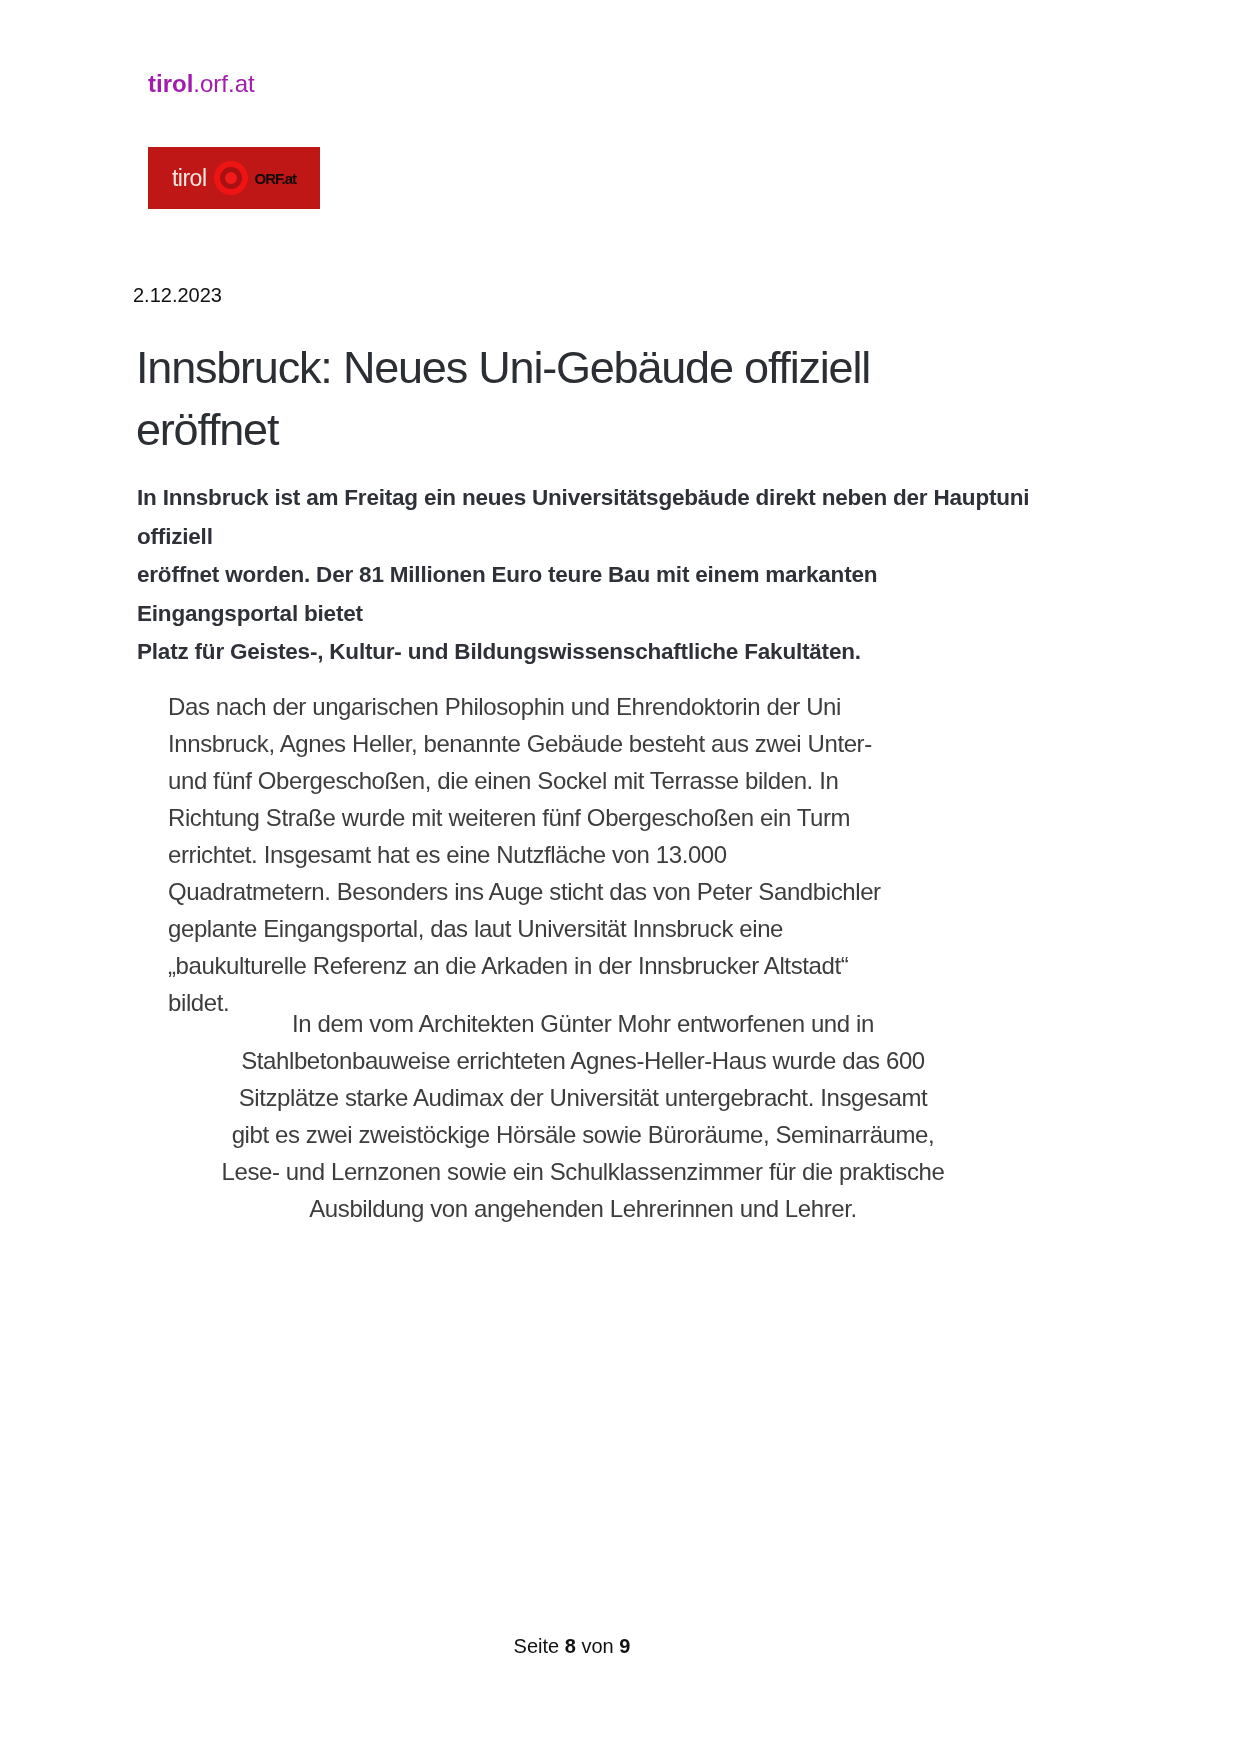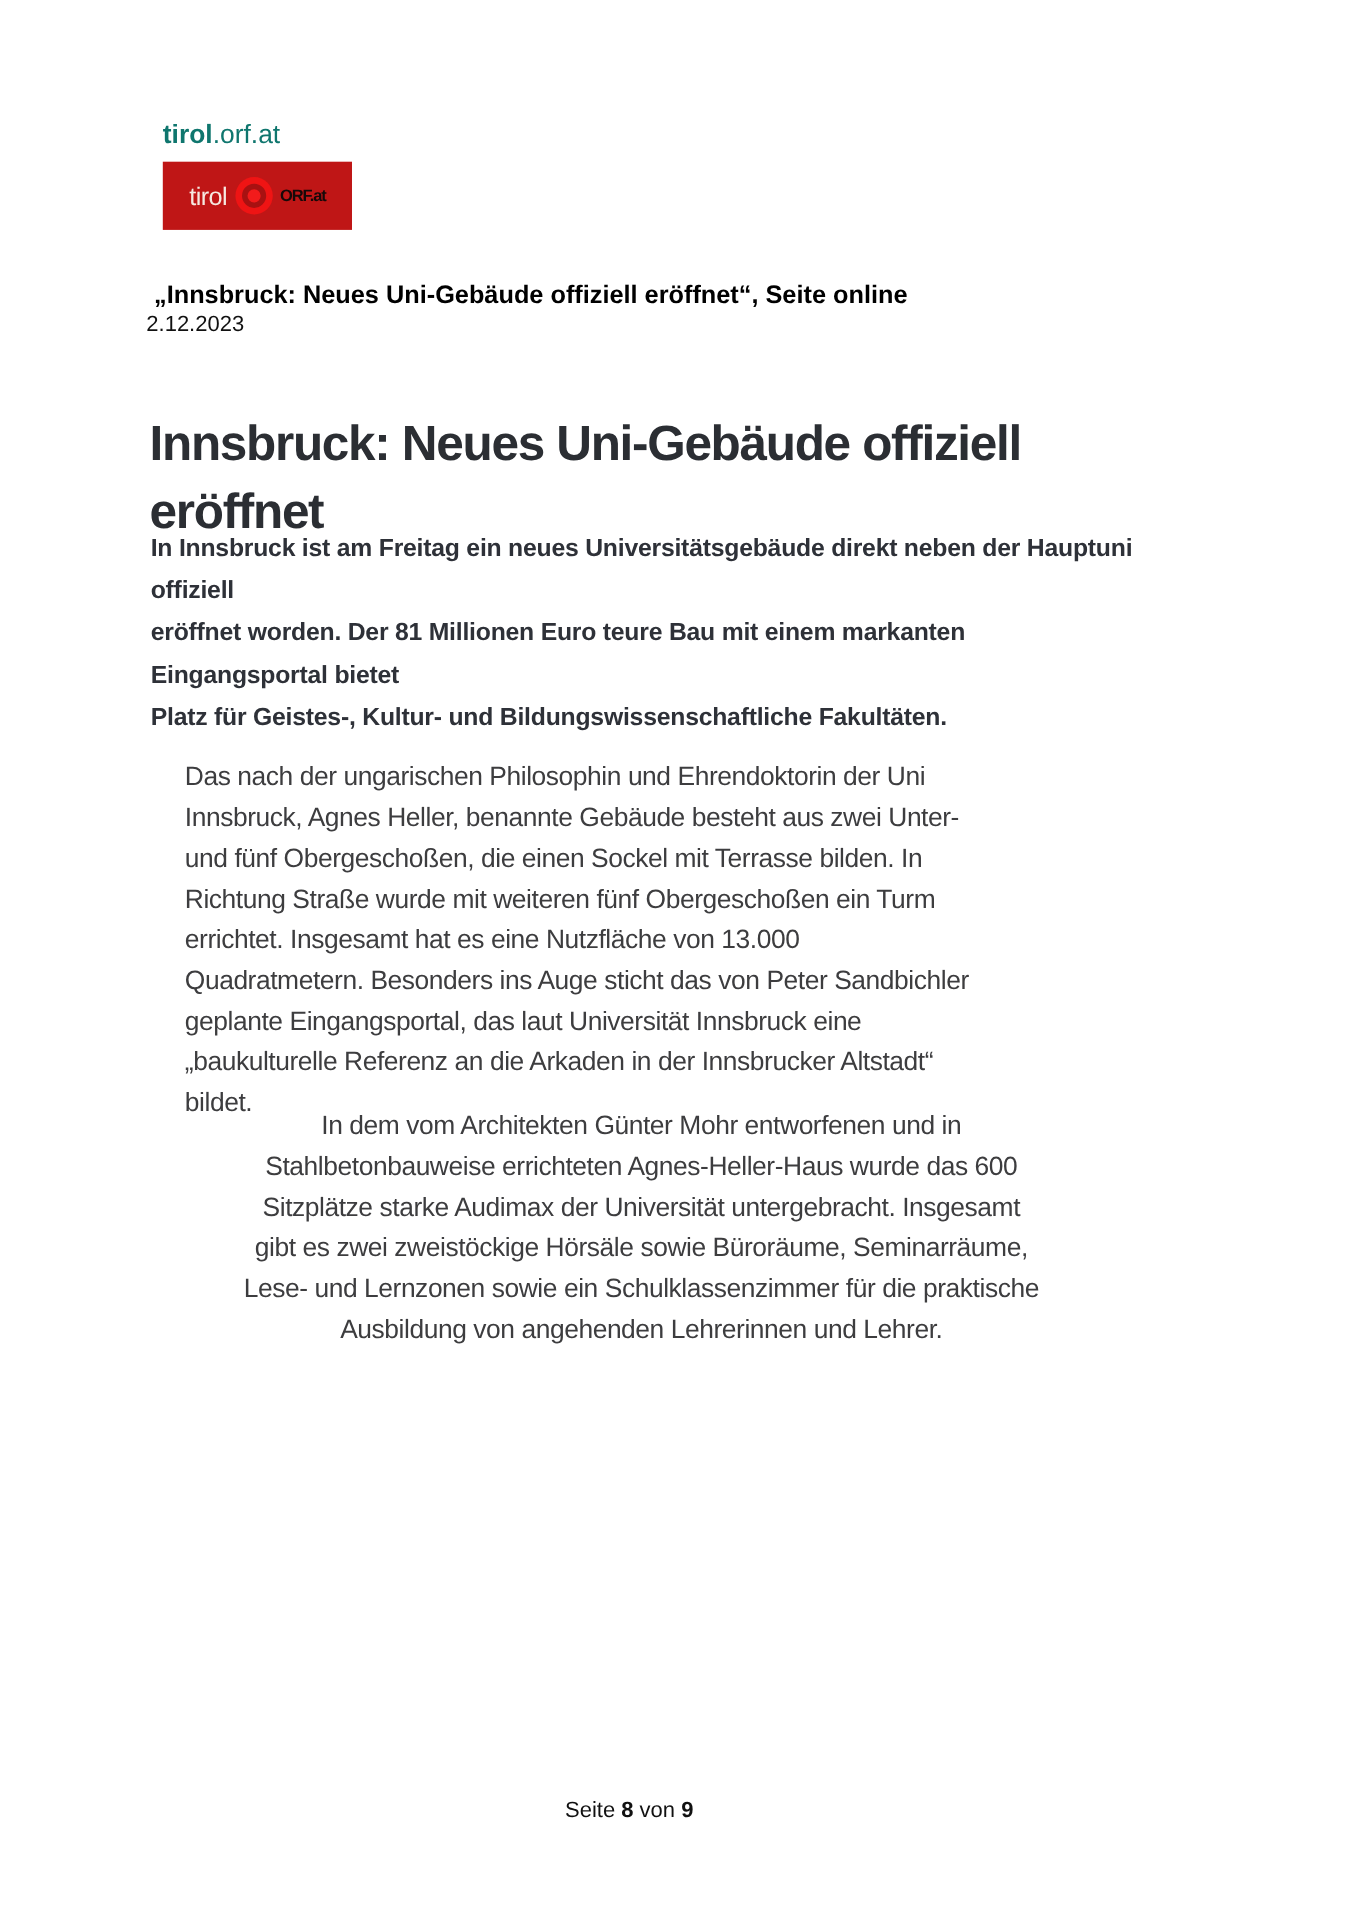--- a/index.html
+++ b/index.html
@@ -15,23 +15,22 @@
     font-family: "Liberation Sans", sans-serif;
     overflow: hidden;
   }
 
   
   .header-url {
     position: absolute;
     left: 148px;
     top: 70px;
     font-size: 24px;
-    color: #0f766e;
+    color: #a21caf;
     letter-spacing: 0;
-    margin-top: 39px;
   }
   .header-url .bold { font-weight: 700; }
 
   
   .logo-banner {
     position: absolute;
     left: 148px;
     top: 147px;
     width: 172px;
     height: 62px;
@@ -89,24 +88,24 @@
     font-size: 20px;
     font-weight: 400;
     color: #111111;
     text-align: right;
   }
 
   
   .article-headline {
     position: absolute;
     left: 136px;
-    top: 372px;
+    top: 337px;
     width: 960px;
     font-size: 45px;
-    font-weight: 700;
+    font-weight: 400;
     line-height: 62px;
     letter-spacing: -1.2px;
     color: #2b2e33;
     white-space: pre-line;
   }
   .article-lead {
     position: absolute;
     left: 137px;
     top: 479px;
     width: 900px;
@@ -153,21 +152,20 @@
   </div>
 
   <div class="logo-banner">
     <span class="logo-region">tirol</span>
     <span class="logo-eye">
       <span class="logo-eye-ring"></span>
     </span>
     <span class="logo-brand">ORF.at</span>
   </div>
 
-  <div class="capture-title">„Innsbruck: Neues Uni-Gebäude offiziell eröffnet“, Seite online</div>
   <div class="capture-date">2.12.2023</div>
 
   <h1 class="article-headline" style="margin:0">Innsbruck: Neues Uni-Gebäude offiziell
 eröffnet</h1>
 
   <div class="article-lead">In Innsbruck ist am Freitag ein neues Universitätsgebäude direkt neben der Hauptuni offiziell
 eröffnet worden. Der 81 Millionen Euro teure Bau mit einem markanten Eingangsportal bietet
 Platz für Geistes-, Kultur- und Bildungswissenschaftliche Fakultäten.</div>
 
   <div class="article-paragraph paragraph-1">Das nach der ungarischen Philosophin und Ehrendoktorin der Uni

